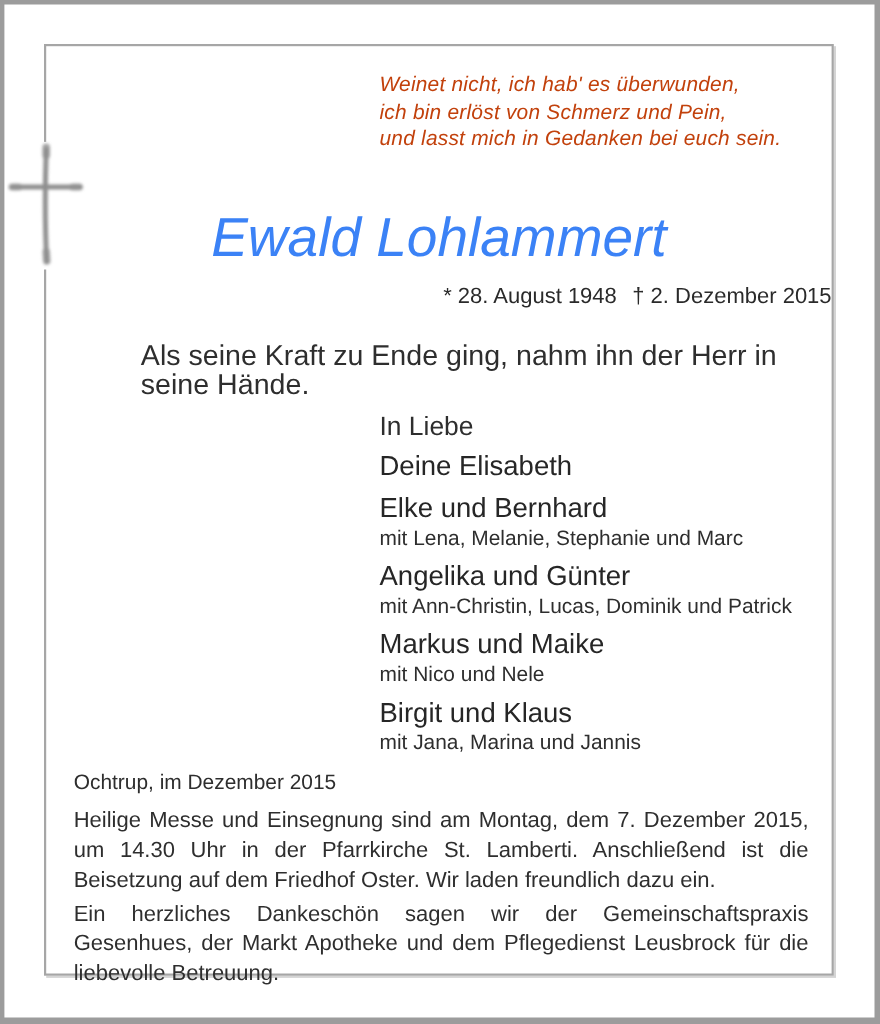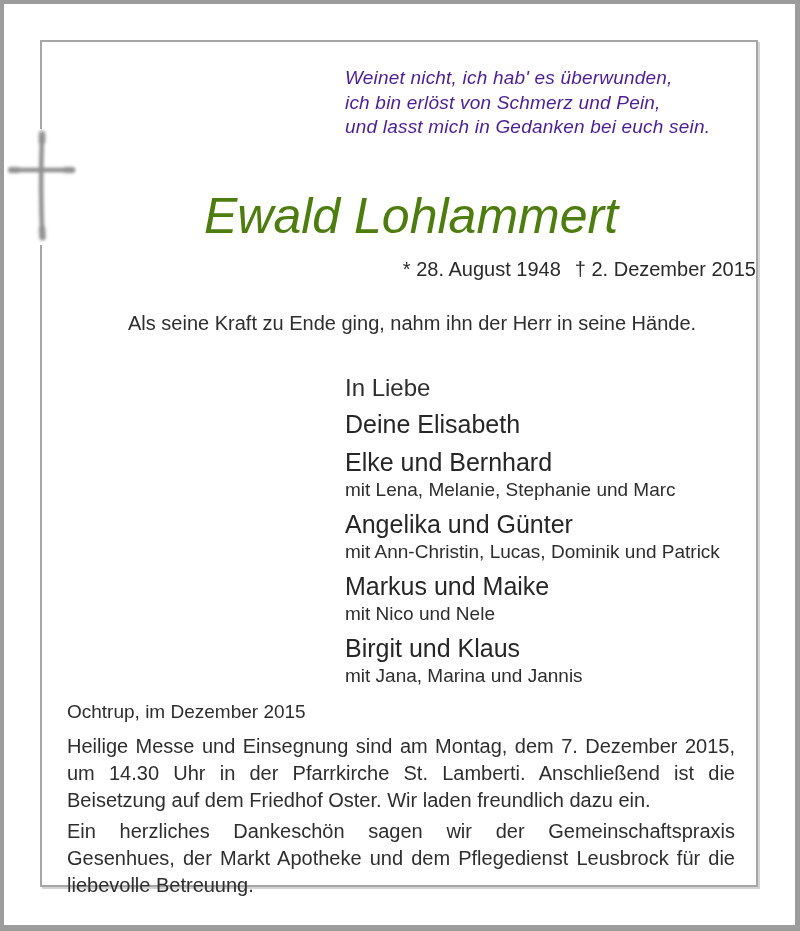--- a/index.html
+++ b/index.html
@@ -37,43 +37,43 @@
   }
   .cross{
     position:absolute;
     left:6px;top:126px;
   }
   .epitaph{
     position:absolute;
     left:303px;top:24px;
     font-style:italic;
     font-size:19px;line-height:24.5px;
-    color:#4c1d95;
+    color:#c2410c;
     letter-spacing:.2px;
   }
   .deceased-name{
     position:absolute;
-    left:12px;top:146px;width:100%;
+    left:0;top:146px;width:100%;
     text-align:center;
     font-style:italic;
     font-size:50px;line-height:56px;
-    color:#4d7c0f;
+    color:#3b82f6;
   }
   .life-dates{
     position:absolute;
     left:0;top:214px;width:100%;
     text-align:right;
     font-size:20px;line-height:26px;
     color:#2a2a2a;
   }
   .life-dates .sep{display:inline-block;width:14px;}
   .intro-line{
     position:absolute;
     left:86px;top:268px;
-    font-size:20px;line-height:26px;
+    font-size:26px;line-height:26px;
   }
   .family{
     position:absolute;
     left:303px;top:334px;
   }
   .in-liebe{
     font-size:24px;line-height:24px;
     margin-bottom:9px;
   }
   .mourner{margin-bottom:7px;}

